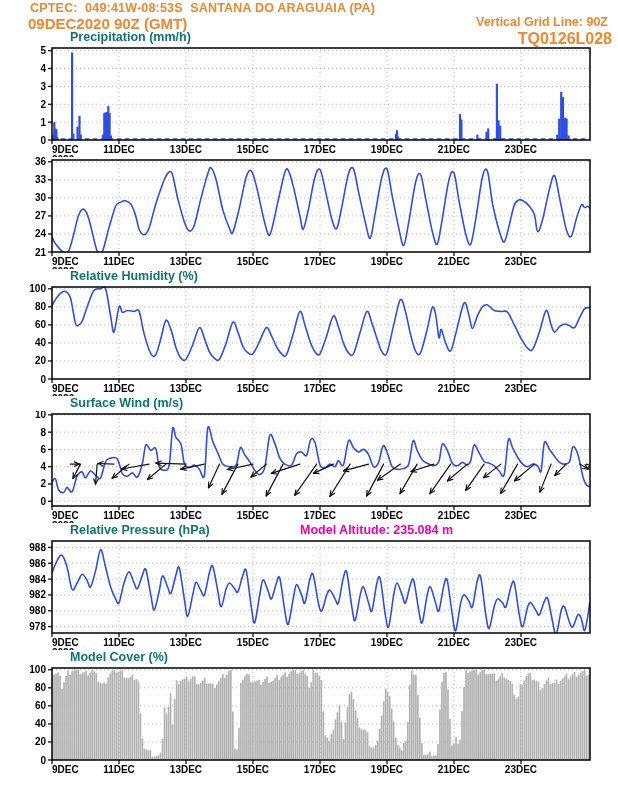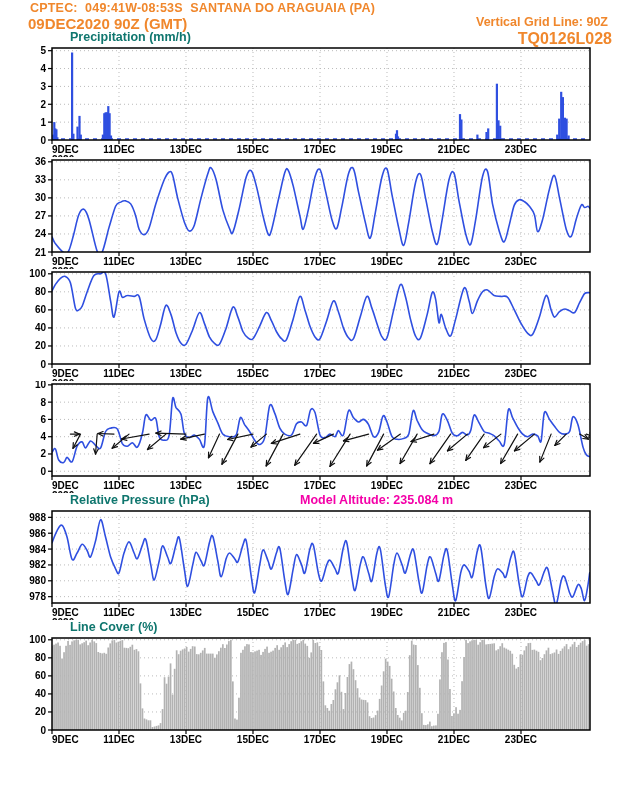--- a/index.html
+++ b/index.html
@@ -163,20 +163,23 @@
       <text x="118.99875466998755" y="108" text-anchor="middle" font-family="&quot;Liberation Sans&quot;, sans-serif" font-size="10" font-weight="700" fill="#000000">11DEC</text>
       <text x="185.9975093399751" y="108" text-anchor="middle" font-family="&quot;Liberation Sans&quot;, sans-serif" font-size="10" font-weight="700" fill="#000000">13DEC</text>
       <text x="252.99626400996266" y="108" text-anchor="middle" font-family="&quot;Liberation Sans&quot;, sans-serif" font-size="10" font-weight="700" fill="#000000">15DEC</text>
       <text x="319.9950186799502" y="108" text-anchor="middle" font-family="&quot;Liberation Sans&quot;, sans-serif" font-size="10" font-weight="700" fill="#000000">17DEC</text>
       <text x="386.9937733499378" y="108" text-anchor="middle" font-family="&quot;Liberation Sans&quot;, sans-serif" font-size="10" font-weight="700" fill="#000000">19DEC</text>
       <text x="453.9925280199253" y="108" text-anchor="middle" font-family="&quot;Liberation Sans&quot;, sans-serif" font-size="10" font-weight="700" fill="#000000">21DEC</text>
       <text x="520.9912826899129" y="108" text-anchor="middle" font-family="&quot;Liberation Sans&quot;, sans-serif" font-size="10" font-weight="700" fill="#000000">23DEC</text>
       <text x="52" y="118" text-anchor="start" font-family="&quot;Liberation Sans&quot;, sans-serif" font-size="10" font-weight="700" fill="#000000">2020</text>
     </svg>
 
+  <div class="trow">
+    <span class="ttl">Relative Humidity (%)</span>
+  </div>
   <svg class="panel" viewBox="0 0 618 112">
       <defs>
         <clipPath id="clip2">
           <rect x="52" y="3" width="538" height="92"></rect>
         </clipPath>
       </defs>
       <line x1="118.99875466998755" y1="3" x2="118.99875466998755" y2="95" stroke="#BBBBBB" stroke-width="1" stroke-dasharray="1 3"></line>
       <line x1="185.9975093399751" y1="3" x2="185.9975093399751" y2="95" stroke="#BBBBBB" stroke-width="1" stroke-dasharray="1 3"></line>
       <line x1="252.99626400996266" y1="3" x2="252.99626400996266" y2="95" stroke="#BBBBBB" stroke-width="1" stroke-dasharray="1 3"></line>
       <line x1="319.9950186799502" y1="3" x2="319.9950186799502" y2="95" stroke="#BBBBBB" stroke-width="1" stroke-dasharray="1 3"></line>
@@ -216,20 +219,23 @@
       <text x="118.99875466998755" y="108" text-anchor="middle" font-family="&quot;Liberation Sans&quot;, sans-serif" font-size="10" font-weight="700" fill="#000000">11DEC</text>
       <text x="185.9975093399751" y="108" text-anchor="middle" font-family="&quot;Liberation Sans&quot;, sans-serif" font-size="10" font-weight="700" fill="#000000">13DEC</text>
       <text x="252.99626400996266" y="108" text-anchor="middle" font-family="&quot;Liberation Sans&quot;, sans-serif" font-size="10" font-weight="700" fill="#000000">15DEC</text>
       <text x="319.9950186799502" y="108" text-anchor="middle" font-family="&quot;Liberation Sans&quot;, sans-serif" font-size="10" font-weight="700" fill="#000000">17DEC</text>
       <text x="386.9937733499378" y="108" text-anchor="middle" font-family="&quot;Liberation Sans&quot;, sans-serif" font-size="10" font-weight="700" fill="#000000">19DEC</text>
       <text x="453.9925280199253" y="108" text-anchor="middle" font-family="&quot;Liberation Sans&quot;, sans-serif" font-size="10" font-weight="700" fill="#000000">21DEC</text>
       <text x="520.9912826899129" y="108" text-anchor="middle" font-family="&quot;Liberation Sans&quot;, sans-serif" font-size="10" font-weight="700" fill="#000000">23DEC</text>
       <text x="52" y="118" text-anchor="start" font-family="&quot;Liberation Sans&quot;, sans-serif" font-size="10" font-weight="700" fill="#000000">2020</text>
     </svg>
 
+  <div class="trow">
+    <span class="ttl">Surface Wind (m/s)</span>
+  </div>
   <svg class="panel" viewBox="0 0 618 112">
       <defs>
         <clipPath id="clip3">
           <rect x="52" y="3" width="538" height="92"></rect>
         </clipPath>
       </defs>
       <line x1="118.99875466998755" y1="3" x2="118.99875466998755" y2="95" stroke="#BBBBBB" stroke-width="1" stroke-dasharray="1 3"></line>
       <line x1="185.9975093399751" y1="3" x2="185.9975093399751" y2="95" stroke="#BBBBBB" stroke-width="1" stroke-dasharray="1 3"></line>
       <line x1="252.99626400996266" y1="3" x2="252.99626400996266" y2="95" stroke="#BBBBBB" stroke-width="1" stroke-dasharray="1 3"></line>
       <line x1="319.9950186799502" y1="3" x2="319.9950186799502" y2="95" stroke="#BBBBBB" stroke-width="1" stroke-dasharray="1 3"></line>
@@ -494,21 +500,21 @@
       <text x="185.9975093399751" y="108" text-anchor="middle" font-family="&quot;Liberation Sans&quot;, sans-serif" font-size="10" font-weight="700" fill="#000000">13DEC</text>
       <text x="252.99626400996266" y="108" text-anchor="middle" font-family="&quot;Liberation Sans&quot;, sans-serif" font-size="10" font-weight="700" fill="#000000">15DEC</text>
       <text x="319.9950186799502" y="108" text-anchor="middle" font-family="&quot;Liberation Sans&quot;, sans-serif" font-size="10" font-weight="700" fill="#000000">17DEC</text>
       <text x="386.9937733499378" y="108" text-anchor="middle" font-family="&quot;Liberation Sans&quot;, sans-serif" font-size="10" font-weight="700" fill="#000000">19DEC</text>
       <text x="453.9925280199253" y="108" text-anchor="middle" font-family="&quot;Liberation Sans&quot;, sans-serif" font-size="10" font-weight="700" fill="#000000">21DEC</text>
       <text x="520.9912826899129" y="108" text-anchor="middle" font-family="&quot;Liberation Sans&quot;, sans-serif" font-size="10" font-weight="700" fill="#000000">23DEC</text>
       <text x="52" y="118" text-anchor="start" font-family="&quot;Liberation Sans&quot;, sans-serif" font-size="10" font-weight="700" fill="#000000">2020</text>
     </svg>
 
   <div class="trow">
-    <span class="ttl">Line Cover (%)</span>
+    <span class="ttl">Model Cover (%)</span>
   </div>
   <svg class="panel" viewBox="0 0 618 112">
       <defs>
         <clipPath id="clip5">
           <rect x="52" y="3" width="538" height="92"></rect>
         </clipPath>
       </defs>
       <line x1="118.99875466998755" y1="3" x2="118.99875466998755" y2="95" stroke="#BBBBBB" stroke-width="1" stroke-dasharray="1 3"></line>
       <line x1="185.9975093399751" y1="3" x2="185.9975093399751" y2="95" stroke="#BBBBBB" stroke-width="1" stroke-dasharray="1 3"></line>
       <line x1="252.99626400996266" y1="3" x2="252.99626400996266" y2="95" stroke="#BBBBBB" stroke-width="1" stroke-dasharray="1 3"></line>

